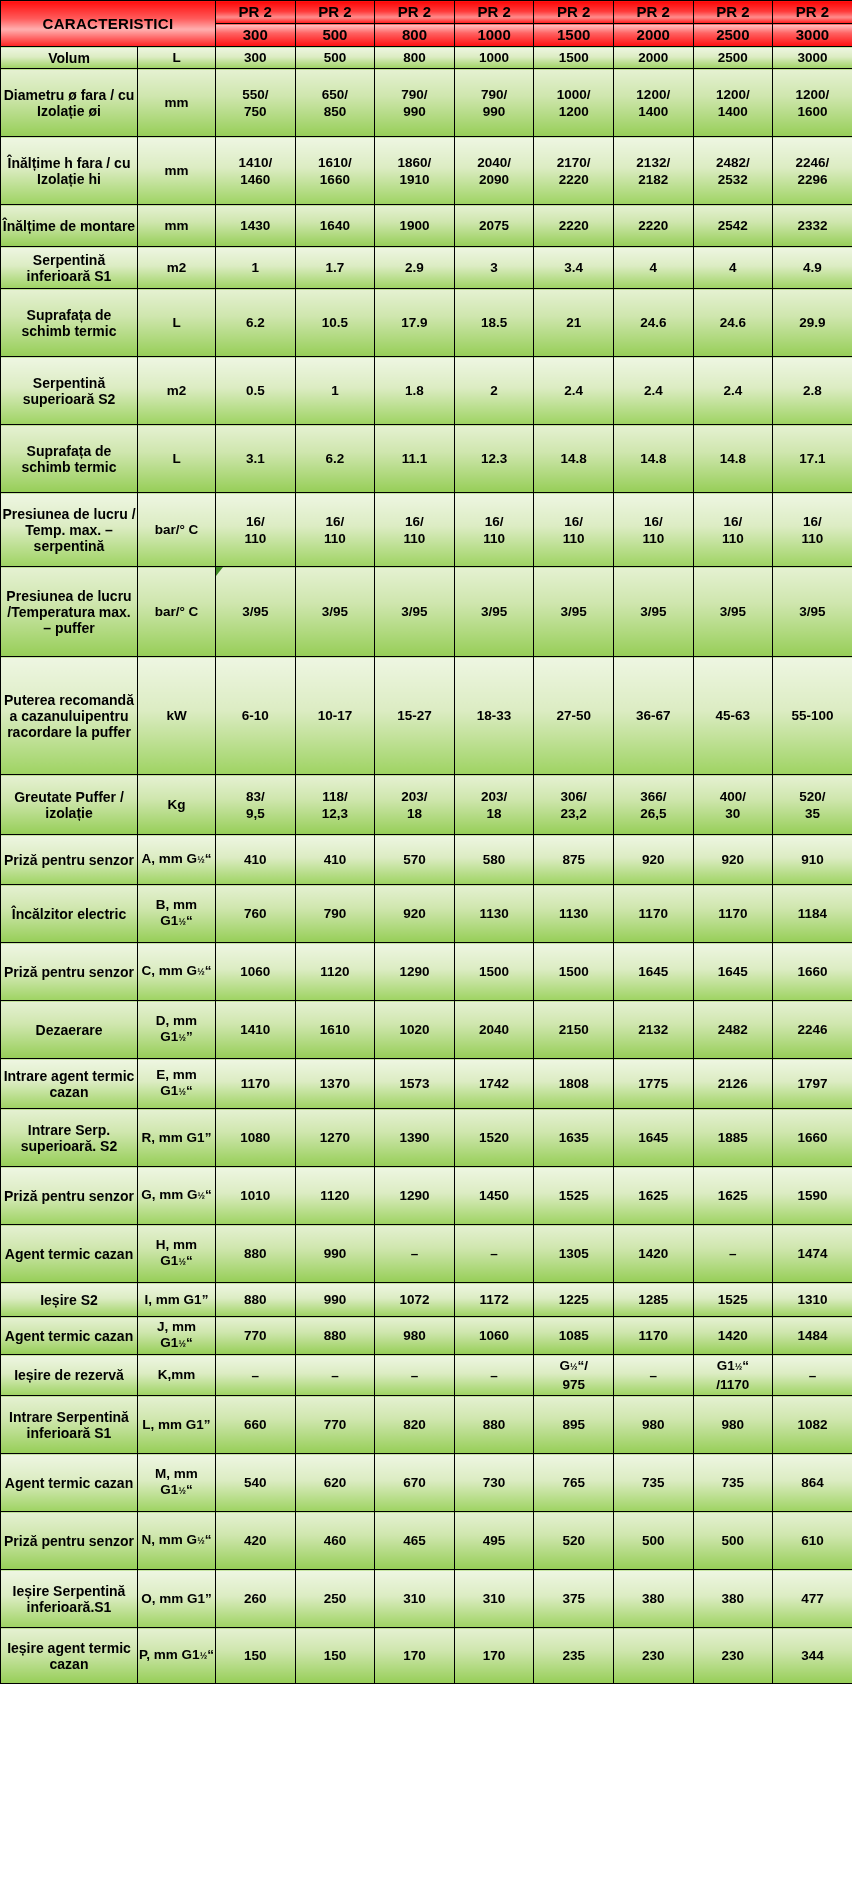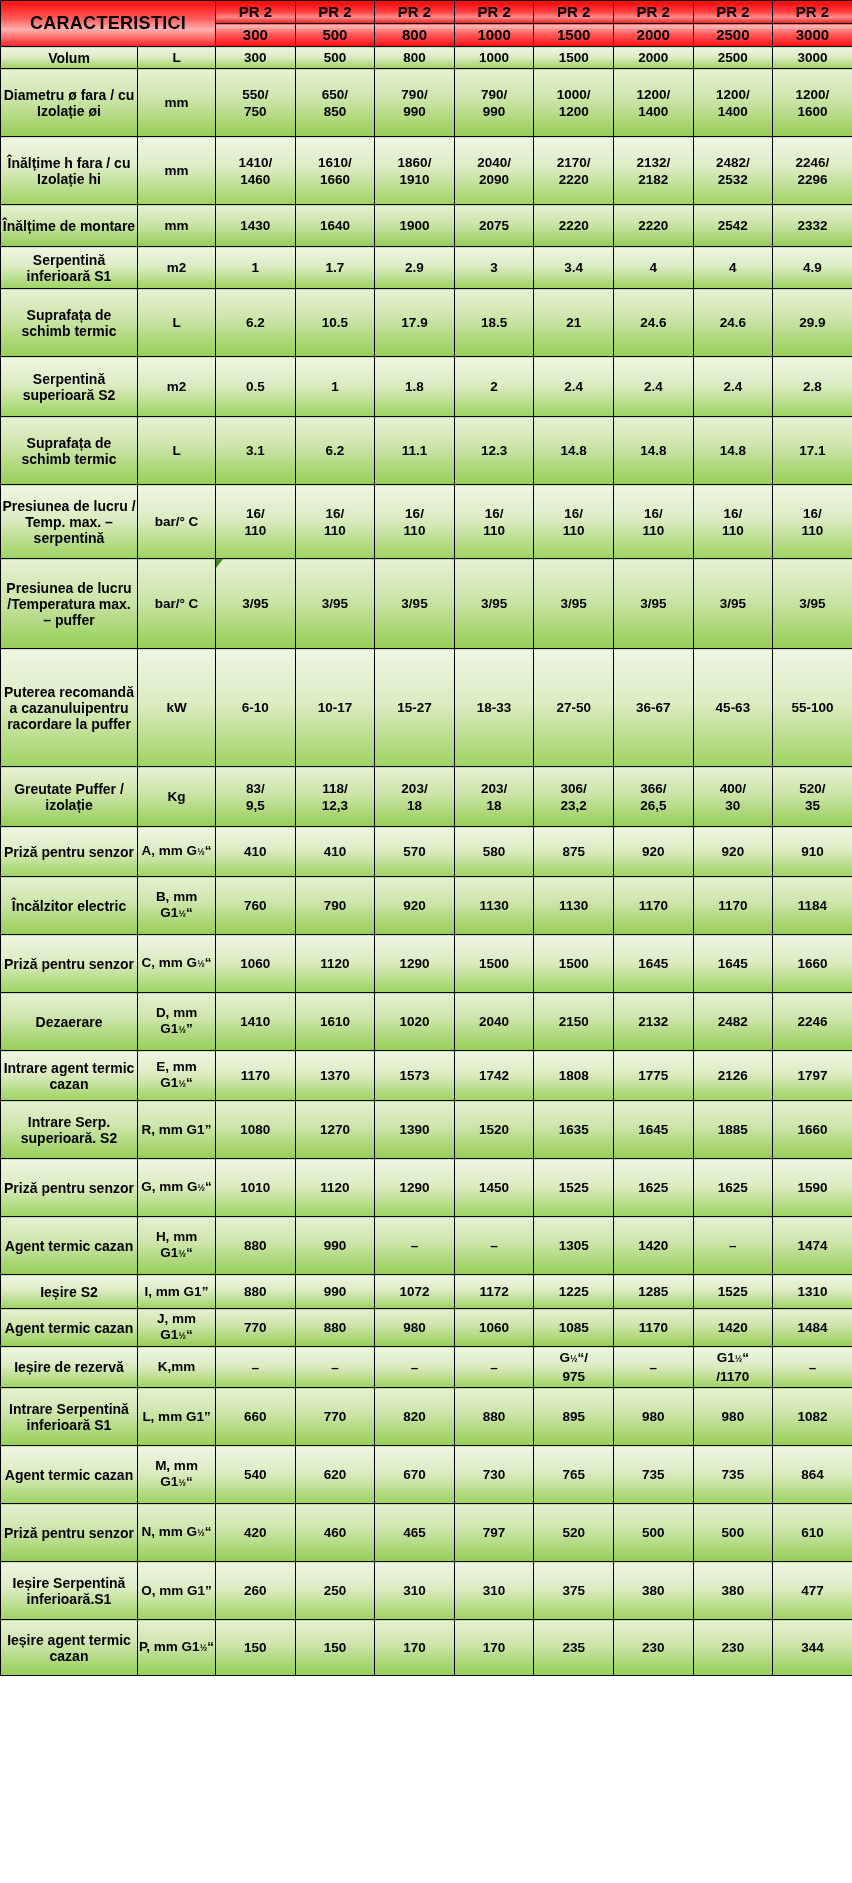--- a/index.html
+++ b/index.html
@@ -26,21 +26,21 @@
     overflow: hidden;
   }
   
   col.c-char  { width: 137px; }
   col.c-unit  { width: 78px;  }
   col.c-val   { width: 79.6px; }
 
   
   .hdr-title {
     background: linear-gradient(to bottom, #ff0e0e 0%, #ff5a5a 38%, #ffb0b0 62%, #ff2020 100%);
-    font-size: 18px;
+    font-size: 15px;
     letter-spacing: .3px;
     height: 44px;
   }
   .hdr-model {
     background: linear-gradient(to bottom, #fb0606 0%, #ff3a3a 45%, #ff8e8e 72%, #ff1414 100%);
     font-size: 15px;
     height: 22px;
     line-height: 18px;
   }
   .hdr-size {
@@ -191,21 +191,21 @@
         <td class="unit">L</td>
         <td class="val">6.2</td>
         <td class="val">10.5</td>
         <td class="val">17.9</td>
         <td class="val">18.5</td>
         <td class="val">21</td>
         <td class="val">24.6</td>
         <td class="val">24.6</td>
         <td class="val">29.9</td>
       </tr>
-      <tr class="g-a" style="height: 60px;">
+      <tr class="g-a" style="height: 68px;">
         <td class="lbl">Serpentină superioară S2</td>
         <td class="unit">m2</td>
         <td class="val">0.5</td>
         <td class="val">1</td>
         <td class="val">1.8</td>
         <td class="val">2</td>
         <td class="val">2.4</td>
         <td class="val">2.4</td>
         <td class="val">2.4</td>
         <td class="val">2.8</td>
@@ -425,21 +425,21 @@
         <td class="val">735</td>
         <td class="val">735</td>
         <td class="val">864</td>
       </tr>
       <tr class="g-b" style="height: 58px;">
         <td class="lbl">Priză pentru senzor</td>
         <td class="unit">N, mm G<sub class="frac">½</sub>“</td>
         <td class="val">420</td>
         <td class="val">460</td>
         <td class="val">465</td>
-        <td class="val">797</td>
+        <td class="val">495</td>
         <td class="val">520</td>
         <td class="val">500</td>
         <td class="val">500</td>
         <td class="val">610</td>
       </tr>
       <tr class="g-a" style="height: 58px;">
         <td class="lbl">Ieșire Serpentină inferioară.S1</td>
         <td class="unit">O, mm G1”</td>
         <td class="val">260</td>
         <td class="val">250</td>

